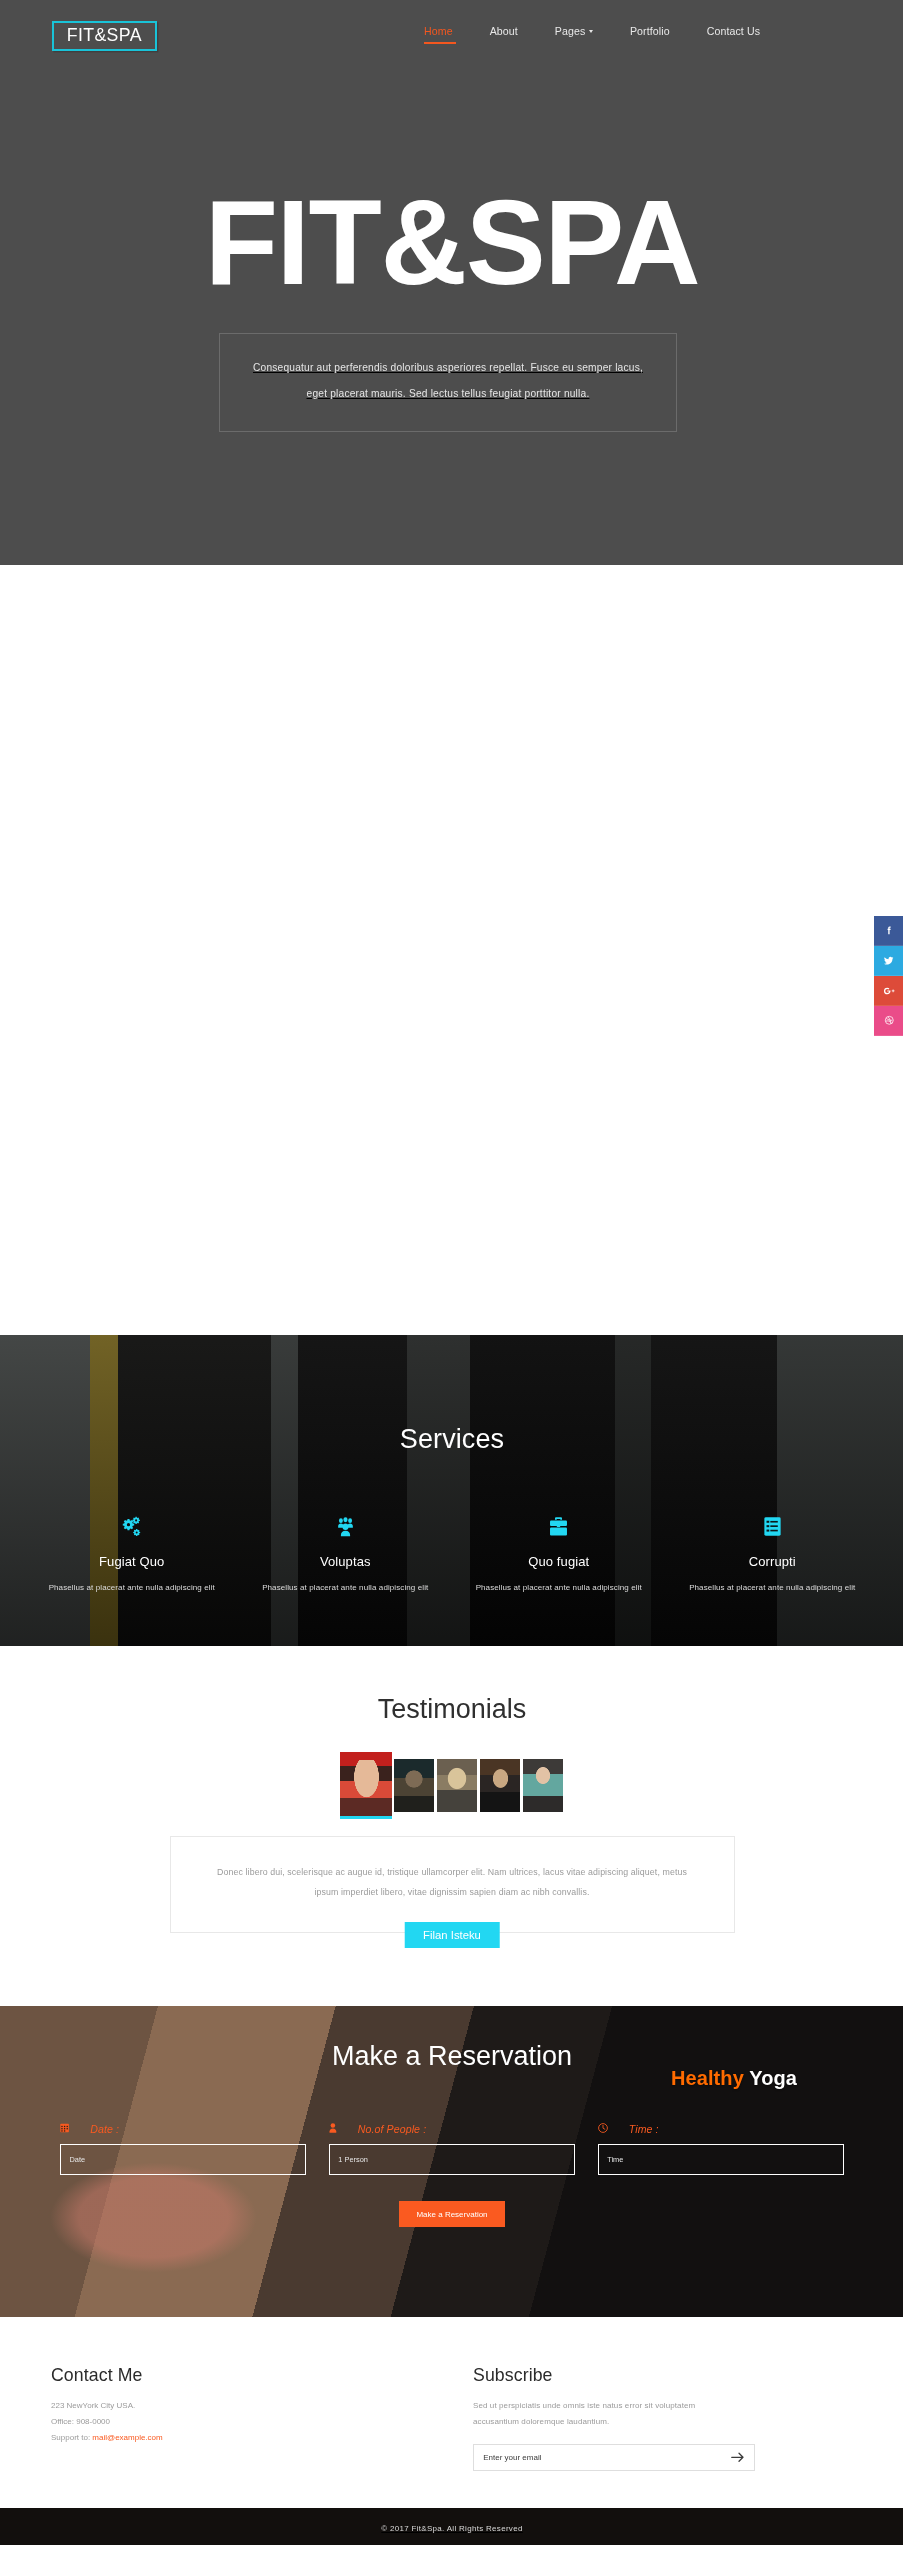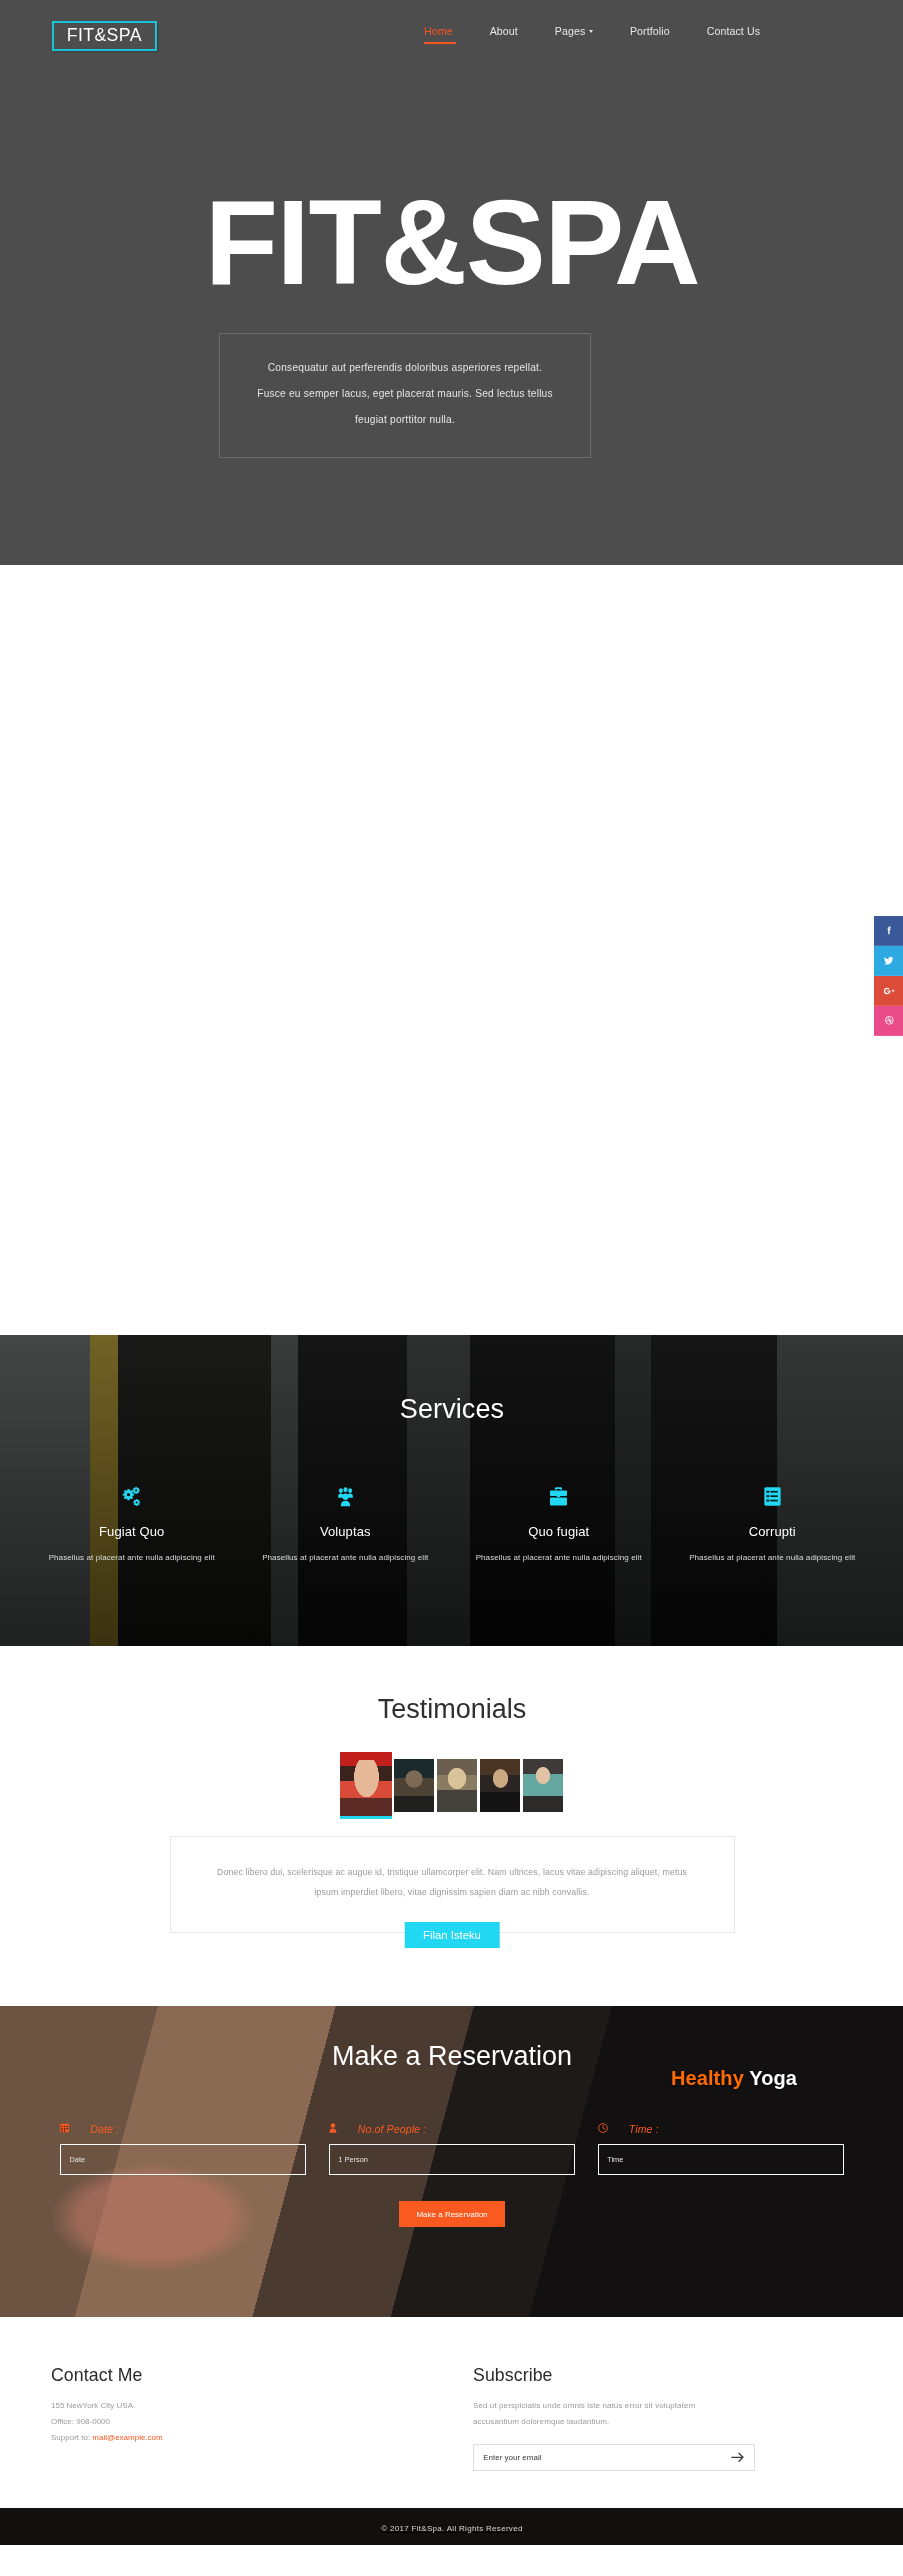--- a/index.html
+++ b/index.html
@@ -89,23 +89,24 @@
     font-size: 120px;
     font-weight: 700;
     letter-spacing: -1.4px;
     line-height: 1;
     font-family: "Liberation Sans", sans-serif;
   }
   .hero-box {
     position: absolute;
     left: 219px;
     top: 333px;
-    width: 372px;
+    width: 458px;
     border: 0.7px solid #6b6b6b;
     padding: 21px 32px 24px 32px;
+    text-decoration: underline;
   }
   .hero-desc {
     color: #e6e6e6;
     font-size: 10.2px;
     line-height: 2.55;
     text-align: center;
     letter-spacing: 0.2px;
   }
 
   
@@ -286,21 +287,21 @@
     background:
       linear-gradient(90deg, #3a3d3c 0 10%, #6a5a1a 10% 13%, #0d0d0c 13% 30%, #2e3130 30% 33%, #090909 33% 45%,
                      #232524 45% 52%, #060606 52% 68%, #1b1d1c 68% 72%, #090909 72% 86%, #2a2d2c 86% 100%);
     overflow: hidden;
   }
   .services::before {
     content:"";
     position:absolute; inset:0;
     background: linear-gradient(to bottom, rgba(255,255,255,0.05), rgba(0,0,0,0.45));
   }
-  .services-inner { position: relative; z-index: 2; }
+  .services-inner { position: relative; z-index: 2; margin-top: 30px; }
   .svc-title {
     text-align: center;
     padding-top: 59px;
     font-size: 27px;
     color: #ffffff;
     font-weight: 400;
     letter-spacing: 0.1px;
   }
   .svc-grid {
     display: flex;
@@ -784,21 +785,21 @@
     <button class="btn-reserve">Make a Reservation</button>
   </div>
 </div>
 
 <div class="footer">
   <div class="footer-grid">
 
 
     <div class="f-col">
       <h3 class="f-title">Contact Me</h3>
-      <p class="f-line" style="margin-top:12px;">155 NewYork City USA.</p>
+      <p class="f-line" style="margin-top:12px;">223 NewYork City USA.</p>
       <p class="f-line">Office: 908-0000</p>
       <p class="f-line">
         <span>Support to: </span><a class="f-mail">mail@example.com</a>
       </p>
     </div>
 
     <div class="f-col">
       <h3 class="f-title">Subscribe</h3>
       <p class="f-text">Sed ut perspiciatis unde omnis iste natus error sit voluptatem accusantium doloremque laudantium.</p>
       <div class="sub-box">

